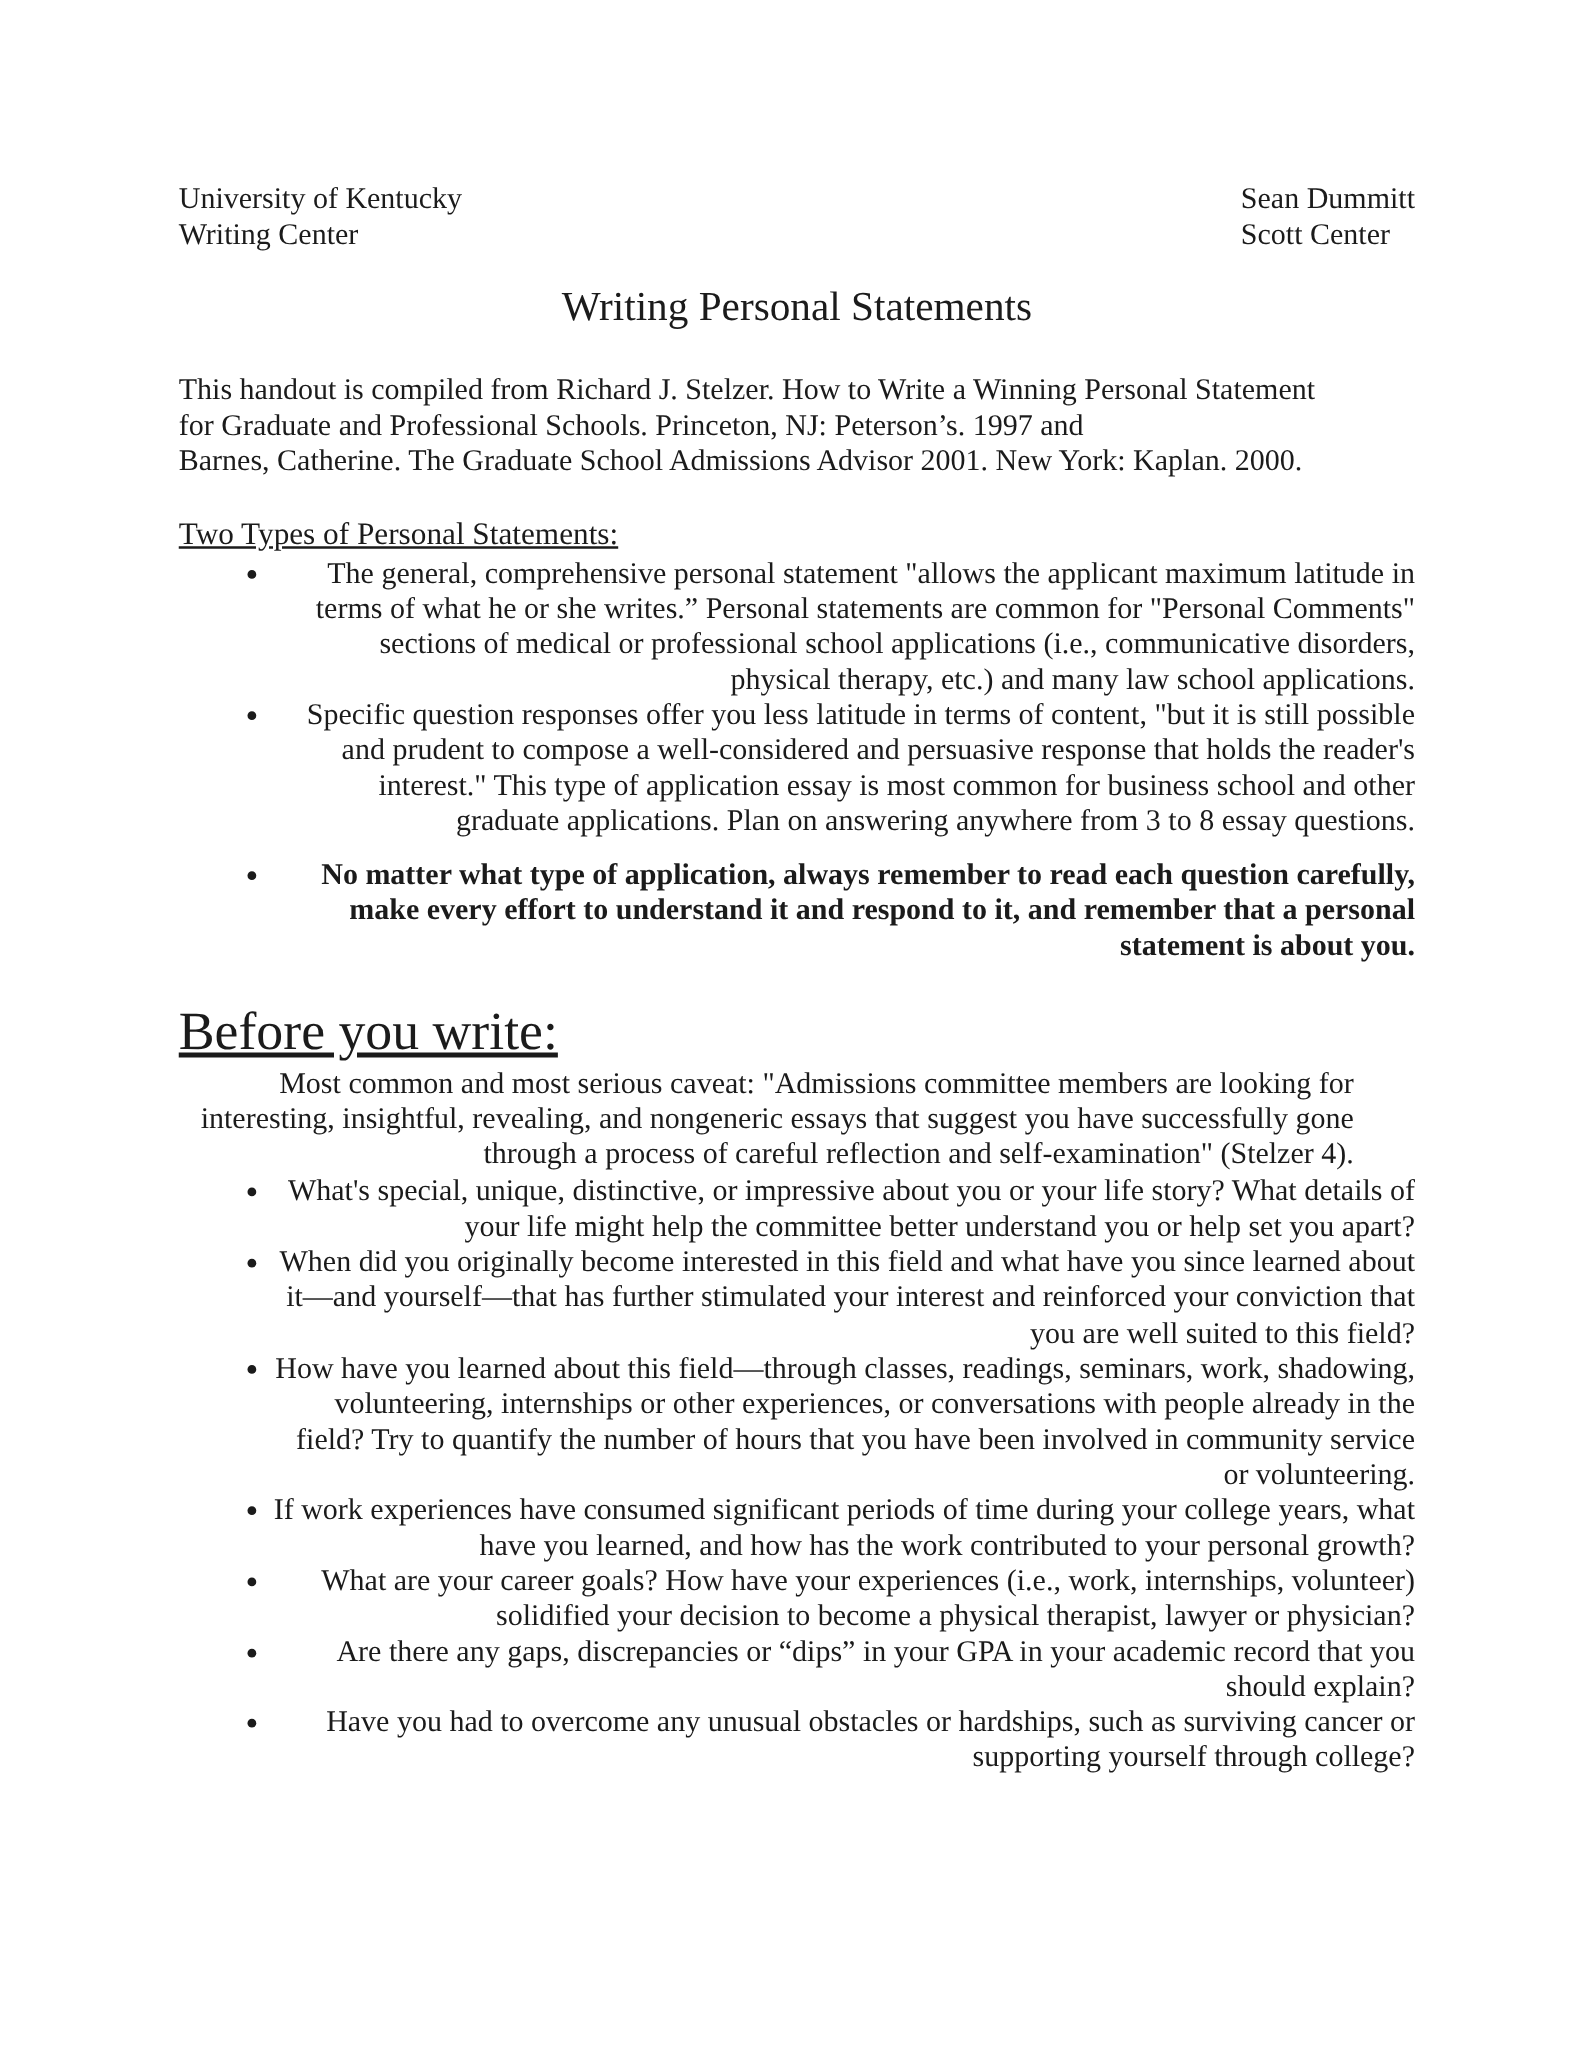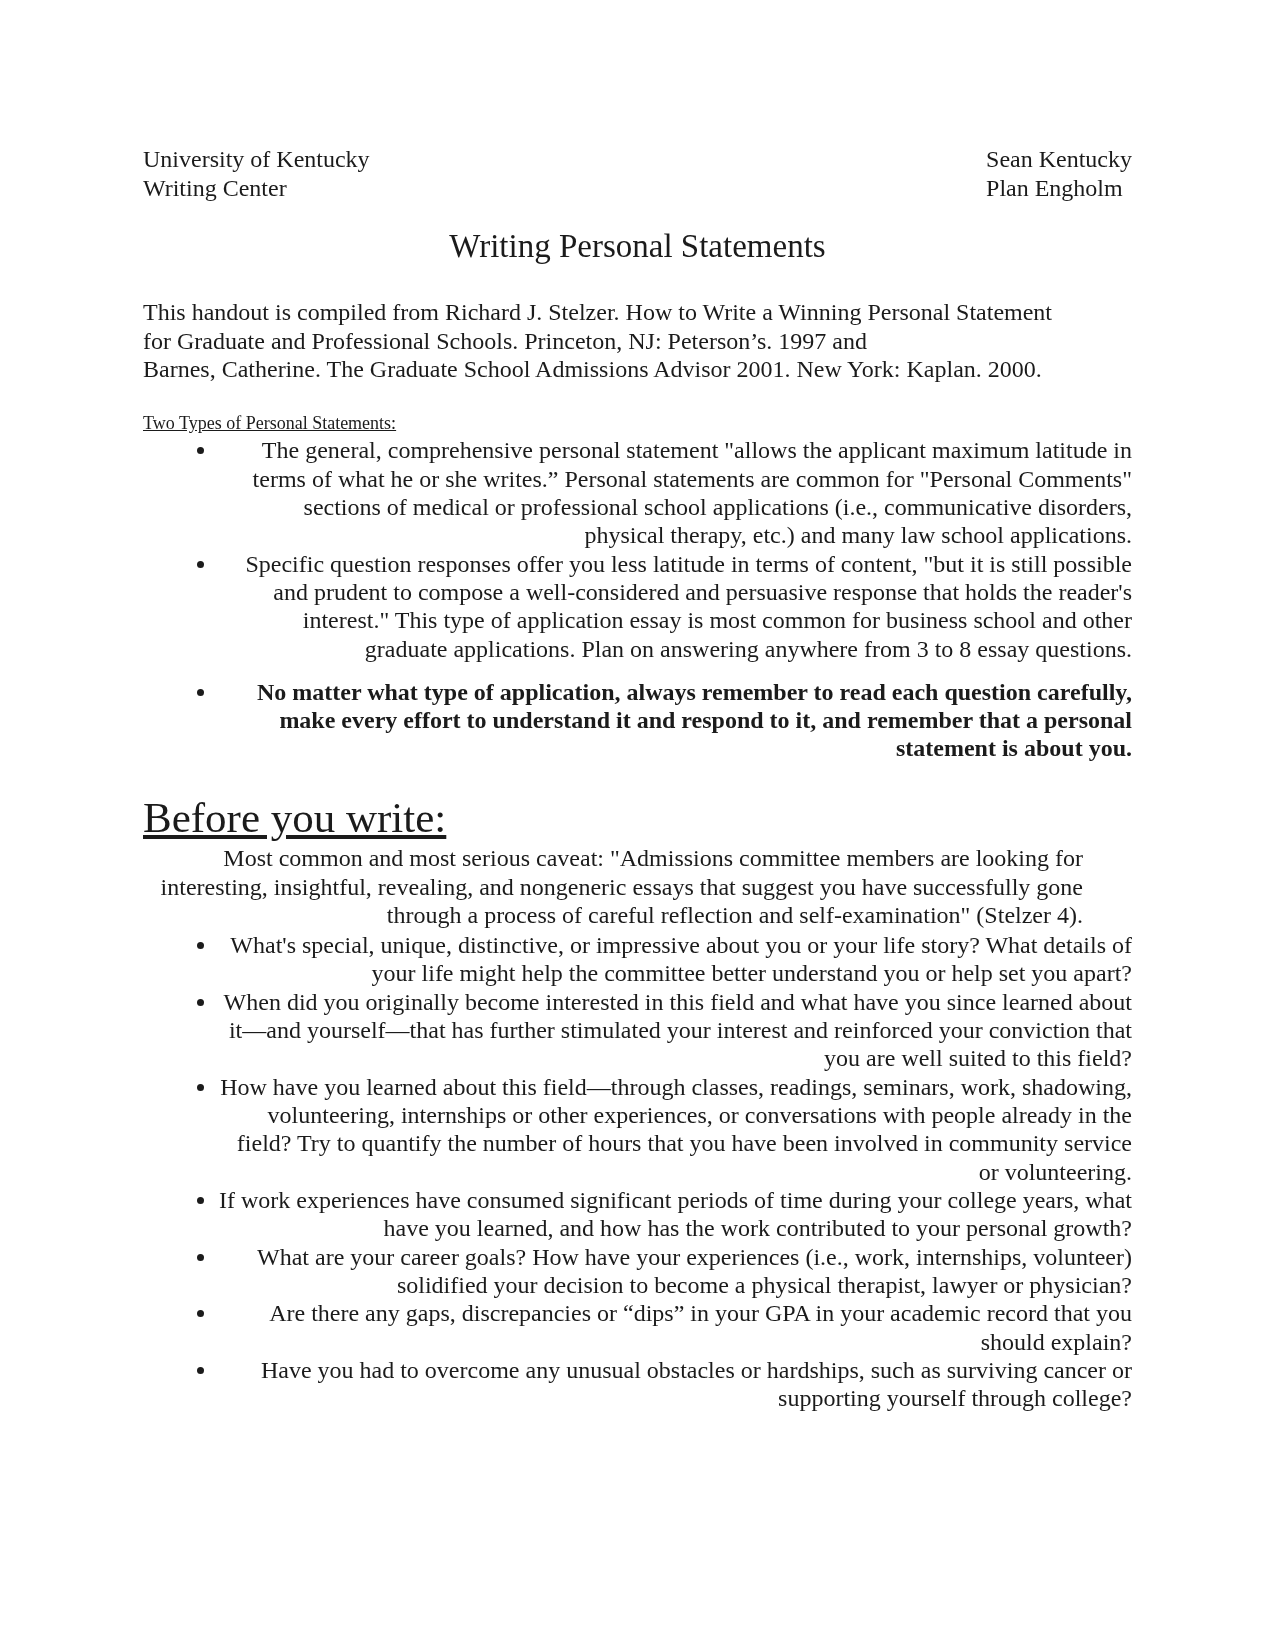--- a/index.html
+++ b/index.html
@@ -40,21 +40,21 @@
   .intro {
     margin: 32px 0 0 0;
     font-size: 24px;
     line-height: 1.18;
     white-space: pre-line;
     max-width: 940px;
   }
   section { margin: 0; }
   .section-heading {
     margin: 30px 0 0 0;
-    font-size: 18px;
+    font-size: 25px;
     font-weight: normal;
     text-decoration: underline;
     line-height: 1.18;
   }
   .big-heading {
     margin: 30px 0 0 0;
     font-size: 43px;
     font-weight: normal;
     text-decoration: underline;
     line-height: 1.15;
@@ -84,22 +84,22 @@
 <body>
 
 <div class="page">
 
   <div class="doc-header">
     <div>
       <div class="hline">University of Kentucky</div>
       <div class="hline">Writing Center</div>
     </div>
     <div>
-      <div class="hline">Sean Kentucky</div>
-      <div class="hline">Plan Engholm</div>
+      <div class="hline">Sean Dummitt</div>
+      <div class="hline">Scott Center</div>
     </div>
   </div>
 
   <h1 class="doc-title">Writing Personal Statements</h1>
 
   <p class="intro">This handout is compiled from Richard J. Stelzer. How to Write a Winning Personal Statement
 for Graduate and Professional Schools.  Princeton, NJ: Peterson’s. 1997 and
 Barnes, Catherine. The Graduate School Admissions Advisor 2001.  New York: Kaplan. 2000.</p>
 
   <section>

